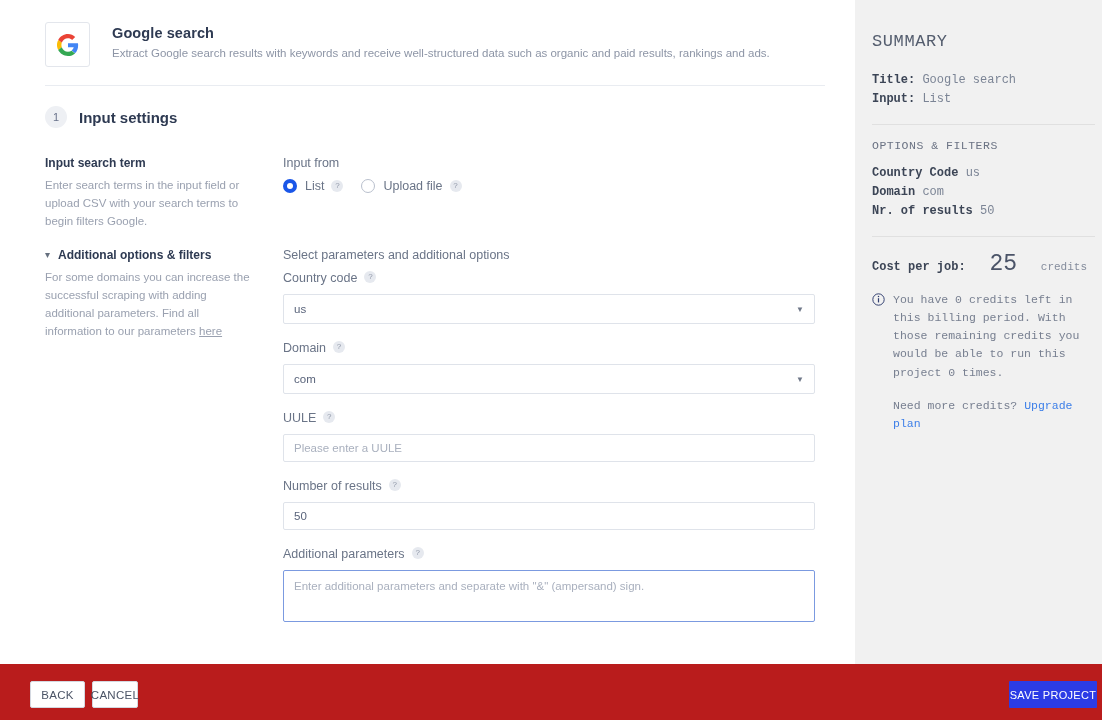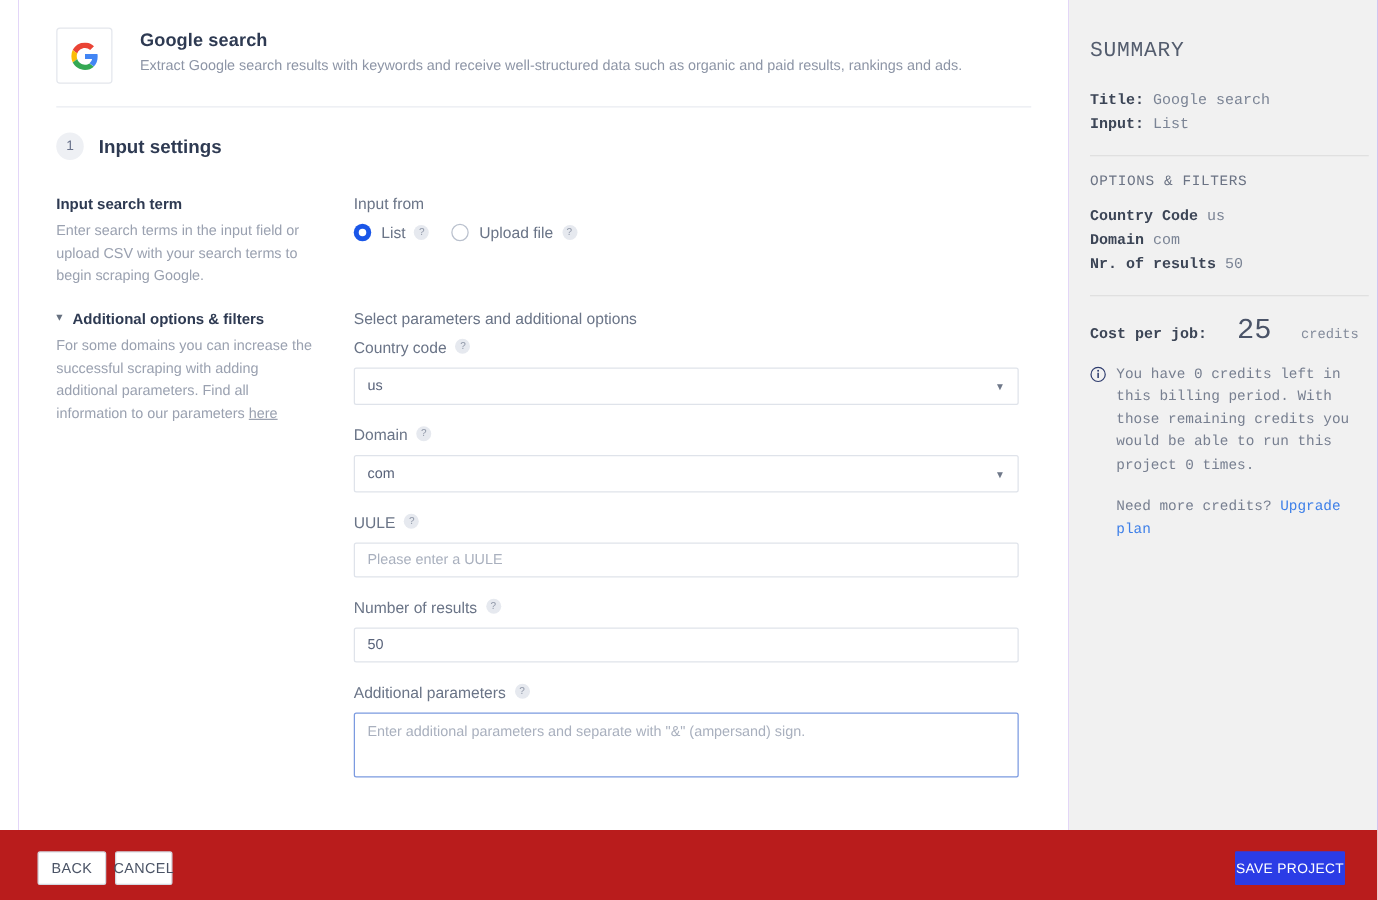--- a/index.html
+++ b/index.html
@@ -288,21 +288,21 @@
     height: 27px;
     border: 1px solid #d4d8e0;
     border-radius: 2px;
     background: #fff;
     color: #4b5466;
     top: 17px;
   }
   #btn-back { left: 30px; width: 55px; }
   #btn-cancel { left: 92px; width: 46px; }
   #btn-save {
-    left: 988px; top: 17px;
+    left: 1009px; top: 17px;
     width: 88px; height: 27px;
     background: #2b3ce6;
     color: #ffffff;
     border-radius: 1px;
     font-size: 11px;
   }
 </style>
 </head>
 <body>
 
@@ -330,21 +330,21 @@
       <div class="hdr-divider"></div>
 
       <div class="step-row">
         <div class="step-num">1</div>
         <div class="step-label">Input settings</div>
       </div>
 
       <div class="form-section">
         <div class="col-desc">
           <h4>Input search term</h4>
-          <p>Enter search terms in the input field or upload CSV with your search terms to begin scraping Google.</p>
+          <p>Enter search terms in the input field or upload CSV with your search terms to begin filters Google.</p>
         </div>
         <div class="col-fields">
 
           <div class="field-caption">
             <span>Input from</span>
           </div>
 
           <div class="radio-row">
             <div class="radio-item">
               <span class="radio checked"></span>

